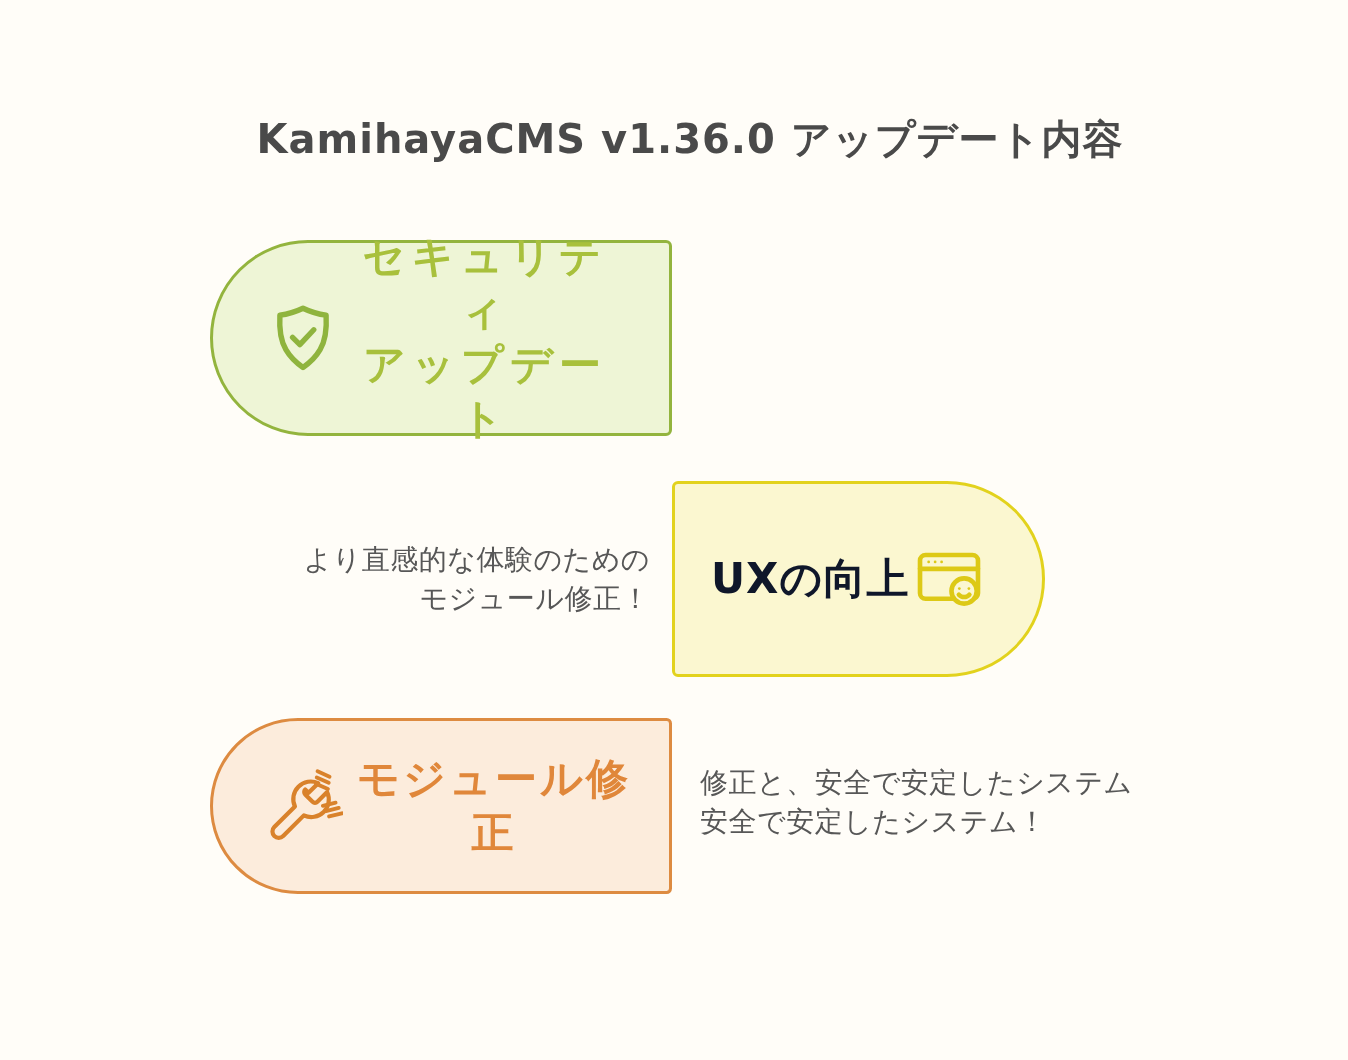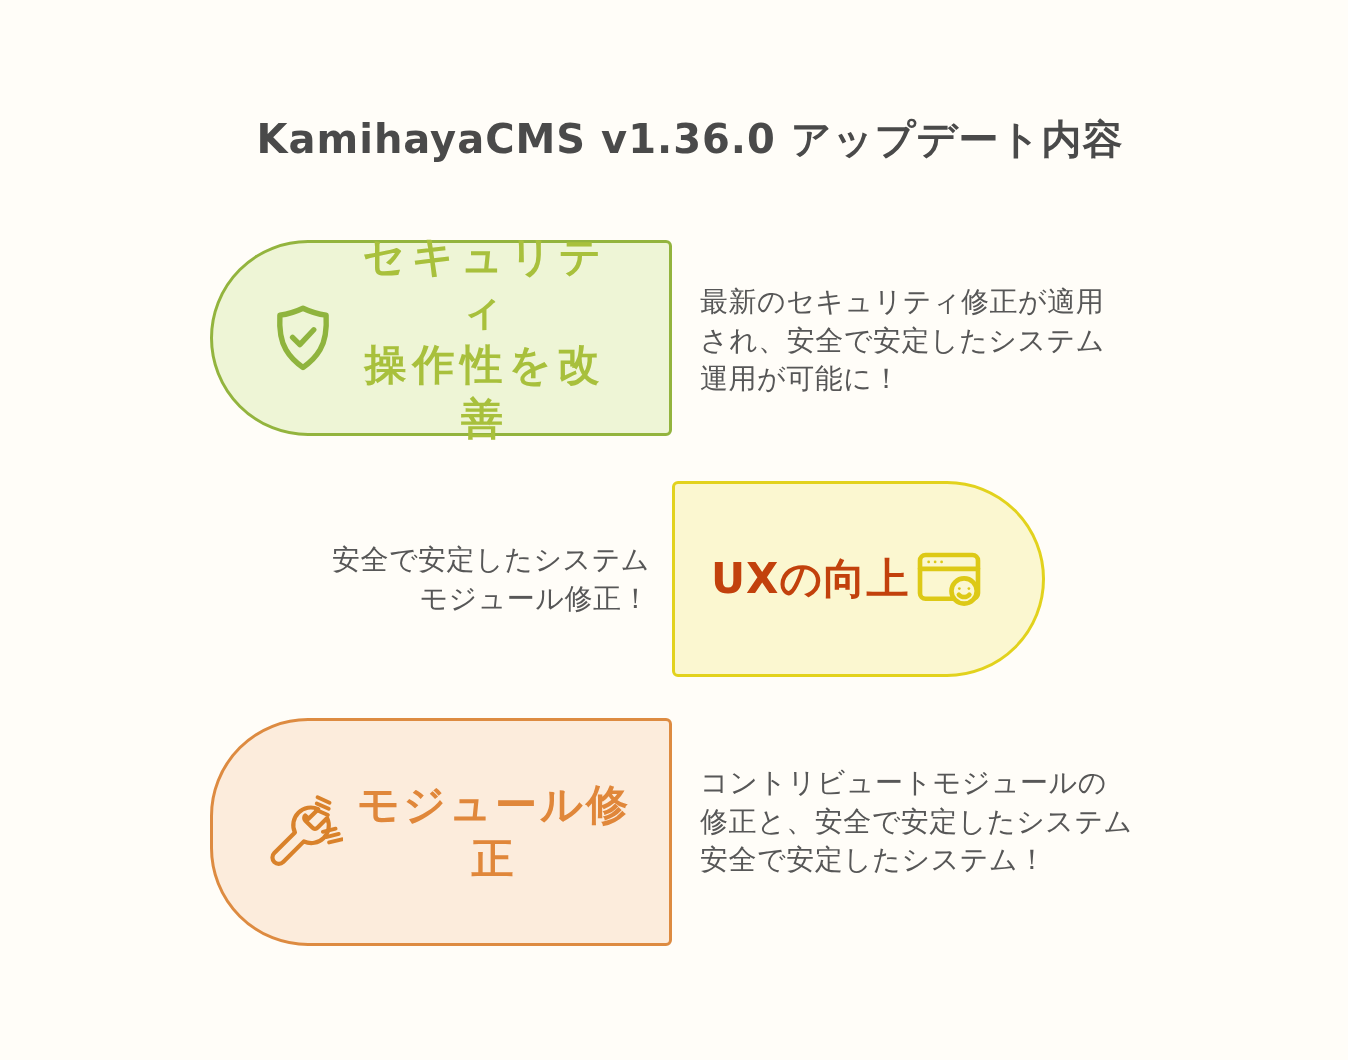--- a/index.html
+++ b/index.html
@@ -41,42 +41,42 @@
   }
   .card-yellow {
     left: 672px; top: 481px; width: 373px; height: 196px;
     background: #fbf7d0;
     border-color: #e2d21d;
     border-radius: 6px 98px 98px 6px;
     padding-left: 36px; padding-right: 56px;
     justify-content: space-between;
   }
   .card-orange {
-    left: 210px; top: 718px; width: 462px; height: 228px;
+    left: 210px; top: 718px; width: 462px; height: 176px;
     background: #fcecdc;
     border-color: #dd8b41;
     border-radius: 98px 6px 6px 98px;
     padding-left: 46px; padding-right: 24px;
   }
 
   .card-icon { display: flex; align-items: center; justify-content: center; flex: 0 0 auto; }
 
   .card-label {
     font-weight: bold;
     font-size: 42px;
     line-height: 54px;
   }
   .card-green .card-label {
     flex: 1;
     text-align: center;
     color: #a8c03c;
     letter-spacing: 6px;
   }
   .card-yellow .card-label {
-    color: #c2410c;
+    color: #0f172a;
     letter-spacing: 1px;
     text-align: center;
   }
   .card-orange .card-label {
     flex: 1;
     text-align: center;
     color: #e0873a;
     letter-spacing: 3px;
   }
 
@@ -100,31 +100,26 @@
 
   <div class="card card-green">
     <span class="card-icon">
       <svg width="76" height="76" viewBox="0 0 24 24" fill="none" stroke="#8fb43e" stroke-width="1.7" stroke-linecap="round" stroke-linejoin="round">
         <path d="M12 2.6c2.5 1.2 4.9 1.9 7.3 2.2 0.25 4.6-0.3 8.2-1.9 10.9-1.4 2.4-3.3 4.2-5.4 5.6-2.1-1.4-4-3.2-5.4-5.6-1.6-2.7-2.15-6.3-1.9-10.9 2.4-0.3 4.8-1 7.3-2.2z"></path>
         <path d="M8.7 11.8l2.3 2.3 4.4-4.7"></path>
       </svg>
     </span>
     <div class="card-label">
       <div>セキュリティ</div>
-      <div>操作性を改善</div>
+      <div>アップデート</div>
     </div>
-  </div>
-  <div class="desc desc-1">
-    <div>最新のセキュリティ修正が適用</div>
-    <div>され、安全で安定したシステム</div>
-    <div>運用が可能に！</div>
   </div>
 
   <div class="desc desc-2">
-    <div>安全で安定したシステム</div>
+    <div>より直感的な体験のための</div>
     <div>モジュール修正！</div>
   </div>
   <div class="card card-yellow">
     <div class="card-label">
       <div>UXの向上</div>
     </div>
     <span class="card-icon">
       <svg width="74" height="74" viewBox="0 0 24 24" fill="none" stroke="#ddc916" stroke-width="1.5" stroke-linecap="round" stroke-linejoin="round">
         <rect x="2.6" y="4.2" width="18.8" height="14.2" rx="1.8"></rect>
         <line x1="2.6" y1="8.7" x2="21.4" y2="8.7"></line>
@@ -153,18 +148,17 @@
           <line x1="1.5" y1="3.4" x2="9" y2="3.4"></line>
           <line x1="2.5" y1="6.8" x2="10" y2="6.8"></line>
         </g>
       </svg>
     </span>
     <div class="card-label">
       <div>モジュール修正</div>
     </div>
   </div>
   <div class="desc desc-3">
-    <div>コントリビュートモジュールの</div>
     <div>修正と、安全で安定したシステム</div>
     <div>安全で安定したシステム！</div>
   </div>
 
 </div>
 
 </body></html>

